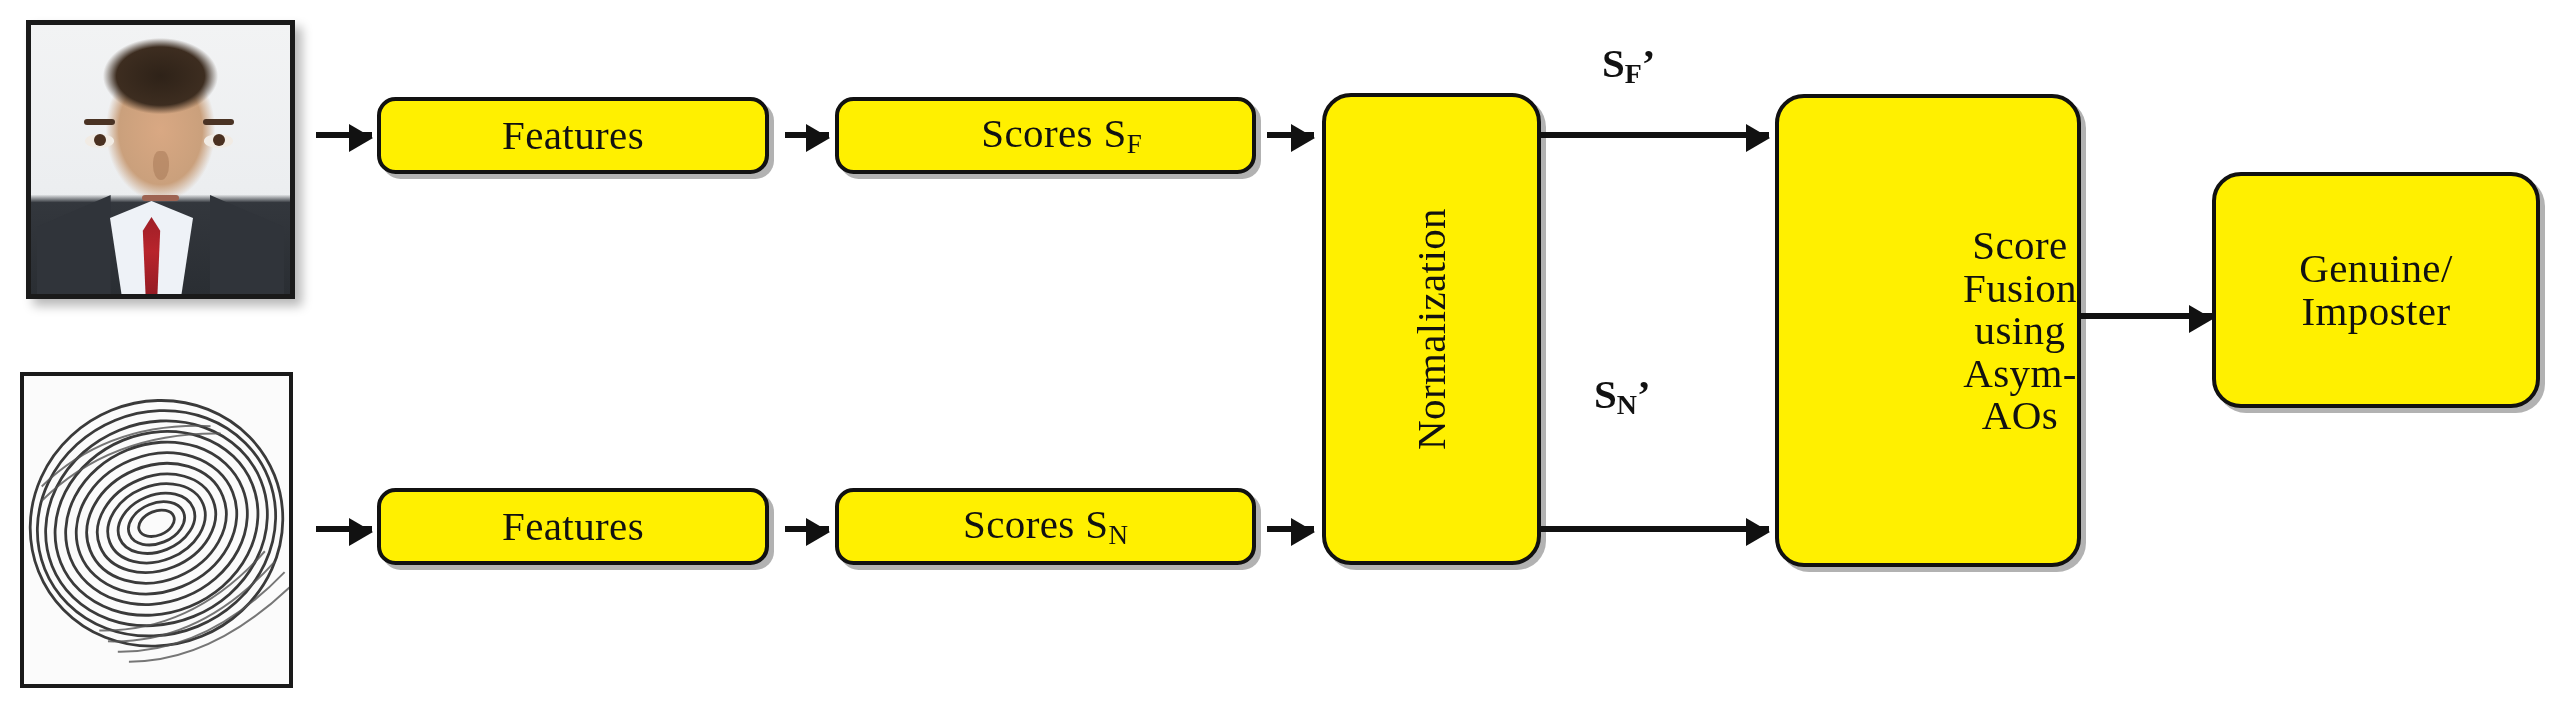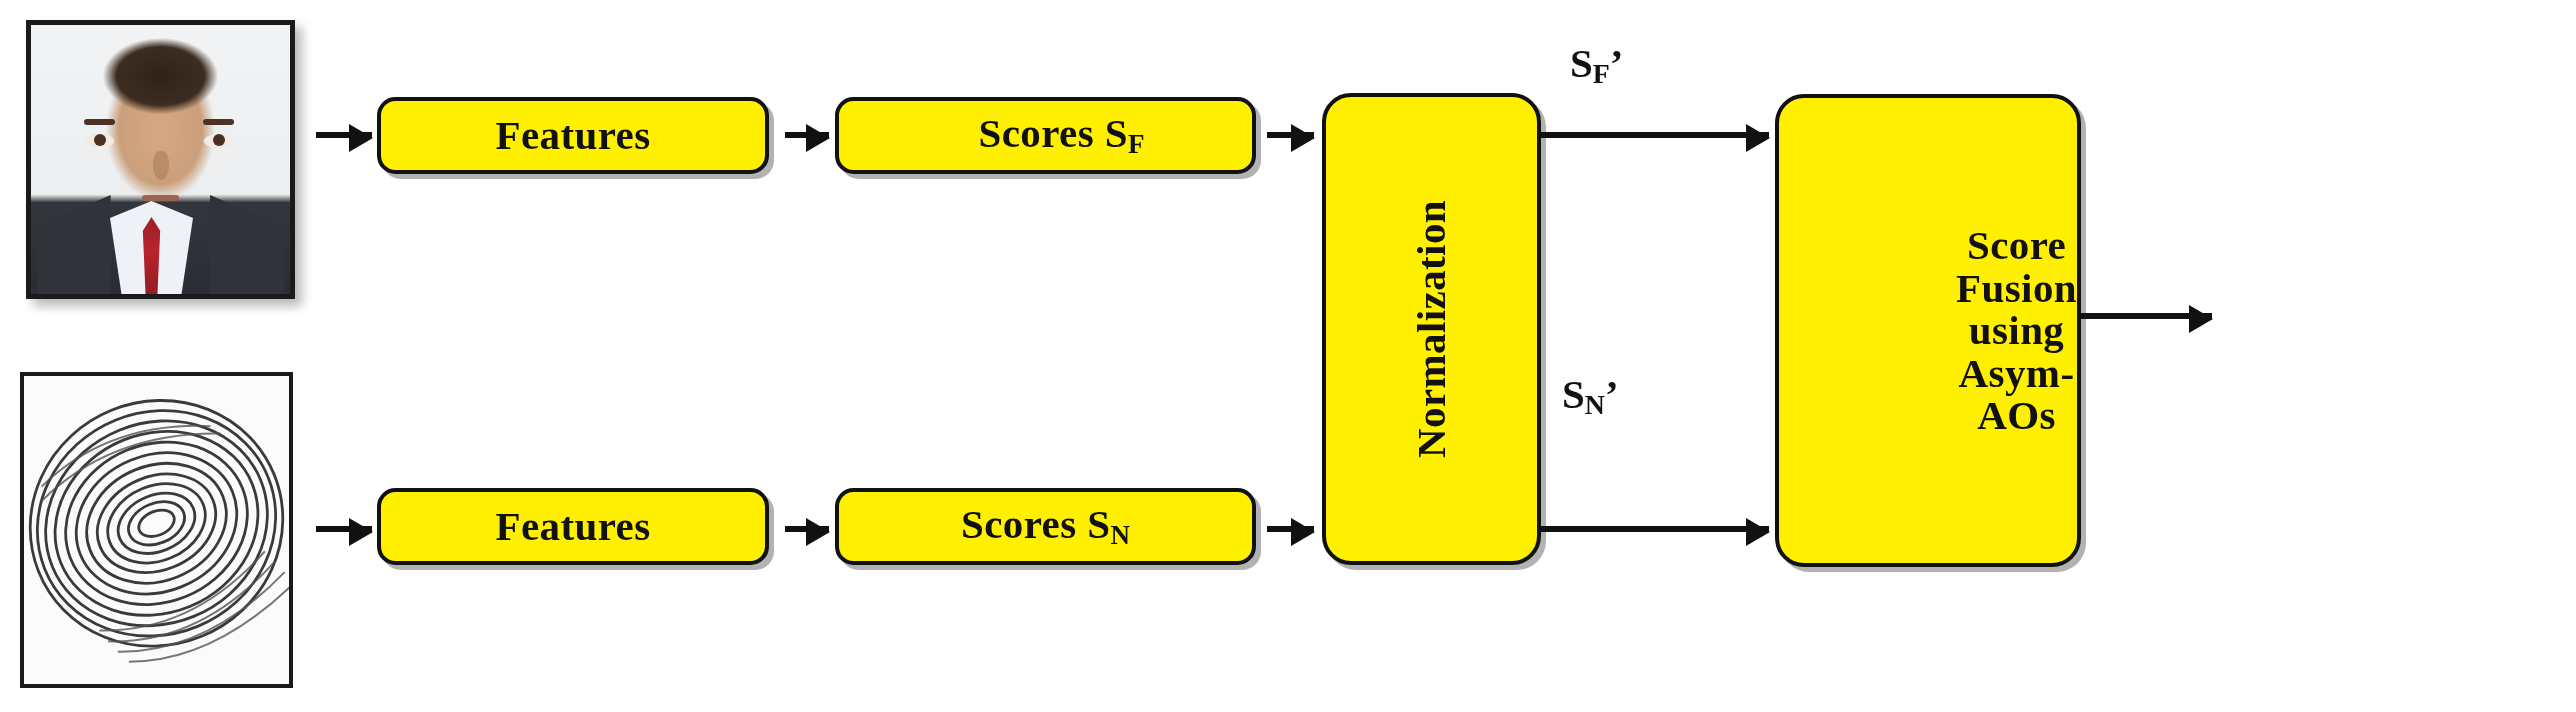--- a/index.html
+++ b/index.html
@@ -81,21 +81,20 @@
     text-align: center;
     color: #111111;
     font-family: "Liberation Serif", "DejaVu Serif", serif;
     box-shadow: 5px 5px 0 rgba(0,0,0,0.30);
   }
   .pbox .label {
     font-size: 41px;
     line-height: 1.04;
     letter-spacing: 0.4px;
     white-space: pre-line;
-    font-weight: bold;
   }
   .pbox.tall { border-radius: 29px; }
   .pbox.vert .label {
     writing-mode: vertical-rl;
     text-orientation: mixed;
     transform: rotate(180deg);
     font-size: 41px;
   }
   .pbox .label sub {
     font-size: 0.66em;
@@ -121,20 +120,21 @@
   }
 
   
   .edge-label {
     position: absolute;
     font-family: "Liberation Serif", "DejaVu Serif", serif;
     font-weight: bold;
     font-size: 41px;
     color: #111111;
     white-space: nowrap;
+    margin-left: 32px;
   }
   .edge-label sub {
     font-size: 0.68em;
     vertical-align: -0.20em;
   }
 </style>
 </head>
 <body>
 
 <div id="canvas">
@@ -229,15 +229,19 @@
   <div class="pbox tall" style="left:1775px; top:94px; width:306px; height:473px;justify-content:flex-end;">
     <span class="label">Score
 Fusion
 using
 Asym-
 AOs</span>
   </div>
 
   <div class="arrow" style="left:2080px; top:313px; width:132px;"></div>
 
+  <div class="pbox tall" style="left:2212px; top:172px; width:328px; height:236px;">
+    <span class="label">Genuine/
+Imposter</span>
+  </div>
 
 </div>
 
 
 </body></html>

